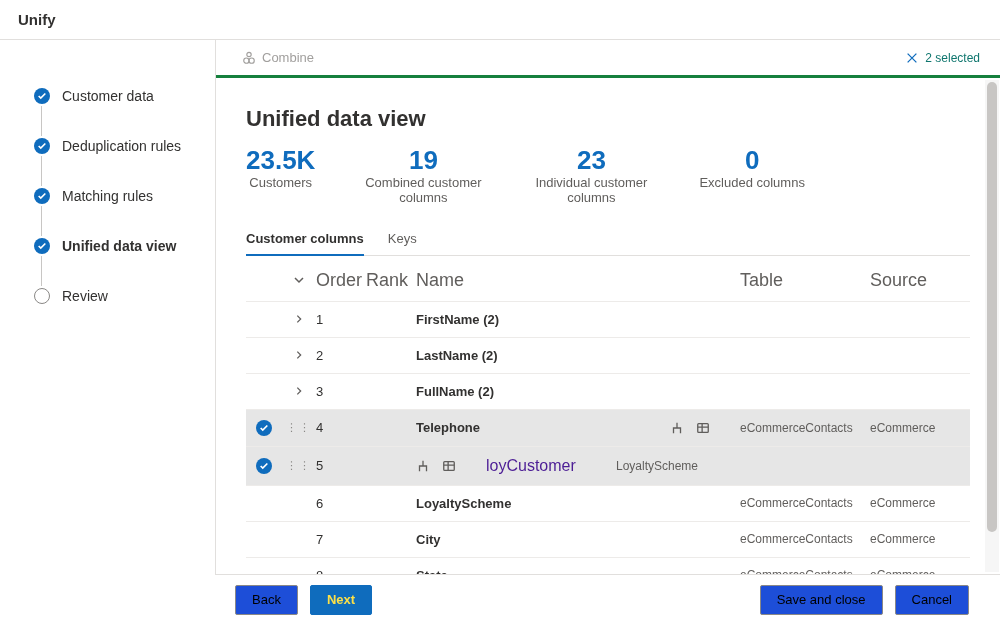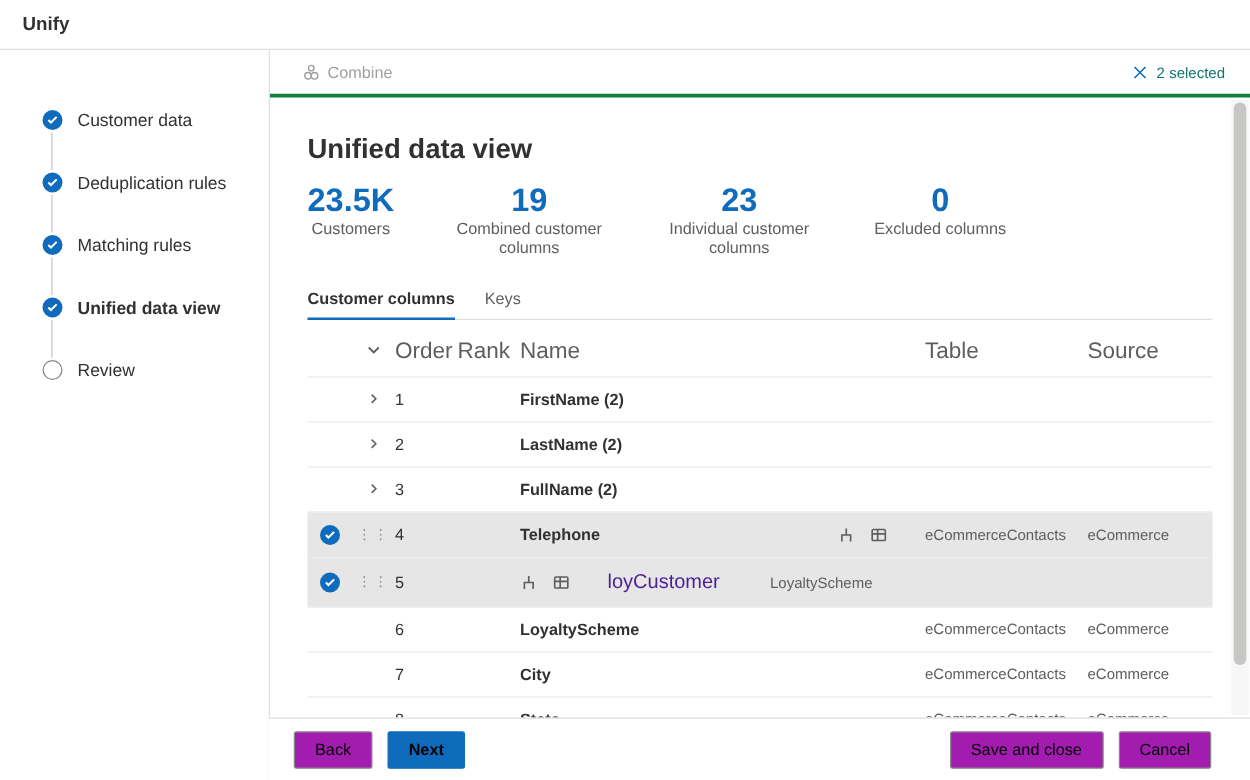--- a/index.html
+++ b/index.html
@@ -43,22 +43,22 @@
 .c-src{width:100px}
 .row{display:flex;align-items:center;padding:10px 0;font-size:13px;border-bottom:1px solid #edebe9;min-height:34px}
 .row.sel{background:#e6e6e6}
 .row .c-name{font-weight:600;color:#323130}
 .chip{width:16px;height:16px;border-radius:50%;background:#0f6cbd;display:flex;align-items:center;justify-content:center}
 .chip svg{width:10px;height:10px}
 .grip{color:#8a8886;cursor:grab;font-size:11px;letter-spacing:2px}
 .chev{color:#605e5c}
 .sm-ico{stroke:#605e5c;fill:none;stroke-width:1.5}
 .footer{height:50px;border-top:1px solid #e1dfdd;display:flex;align-items:center;padding:0 20px;background:#fff;position:absolute;bottom:0;left:215px;right:0}
-.btn{height:30px;padding:0 16px;border:1px solid #8a8886;background:#a21caf;border-radius:2px;font-size:13px;cursor:pointer;margin-right:12px}
-.btn.primary{background:#0f6cbd;color:#000000;border-color:#0f6cbd;font-weight:600}
+.btn{height:30px;padding:0 16px;border:1px solid #8a8886;background:#1d4ed8;border-radius:2px;font-size:13px;cursor:pointer;margin-right:12px}
+.btn.primary{background:#0f6cbd;color:#fde047;border-color:#0f6cbd;font-weight:600}
 .scrollbar{position:absolute;right:1px;top:40px;width:14px;bottom:52px;background:#f6f6f6}
 .thumb{position:absolute;left:2px;right:2px;top:2px;height:450px;background:#c8c6c4;border-radius:6px}
 </style>
 </head>
 <body>
 
 <div class="header">
   <span>Unify</span>
 </div>
 

